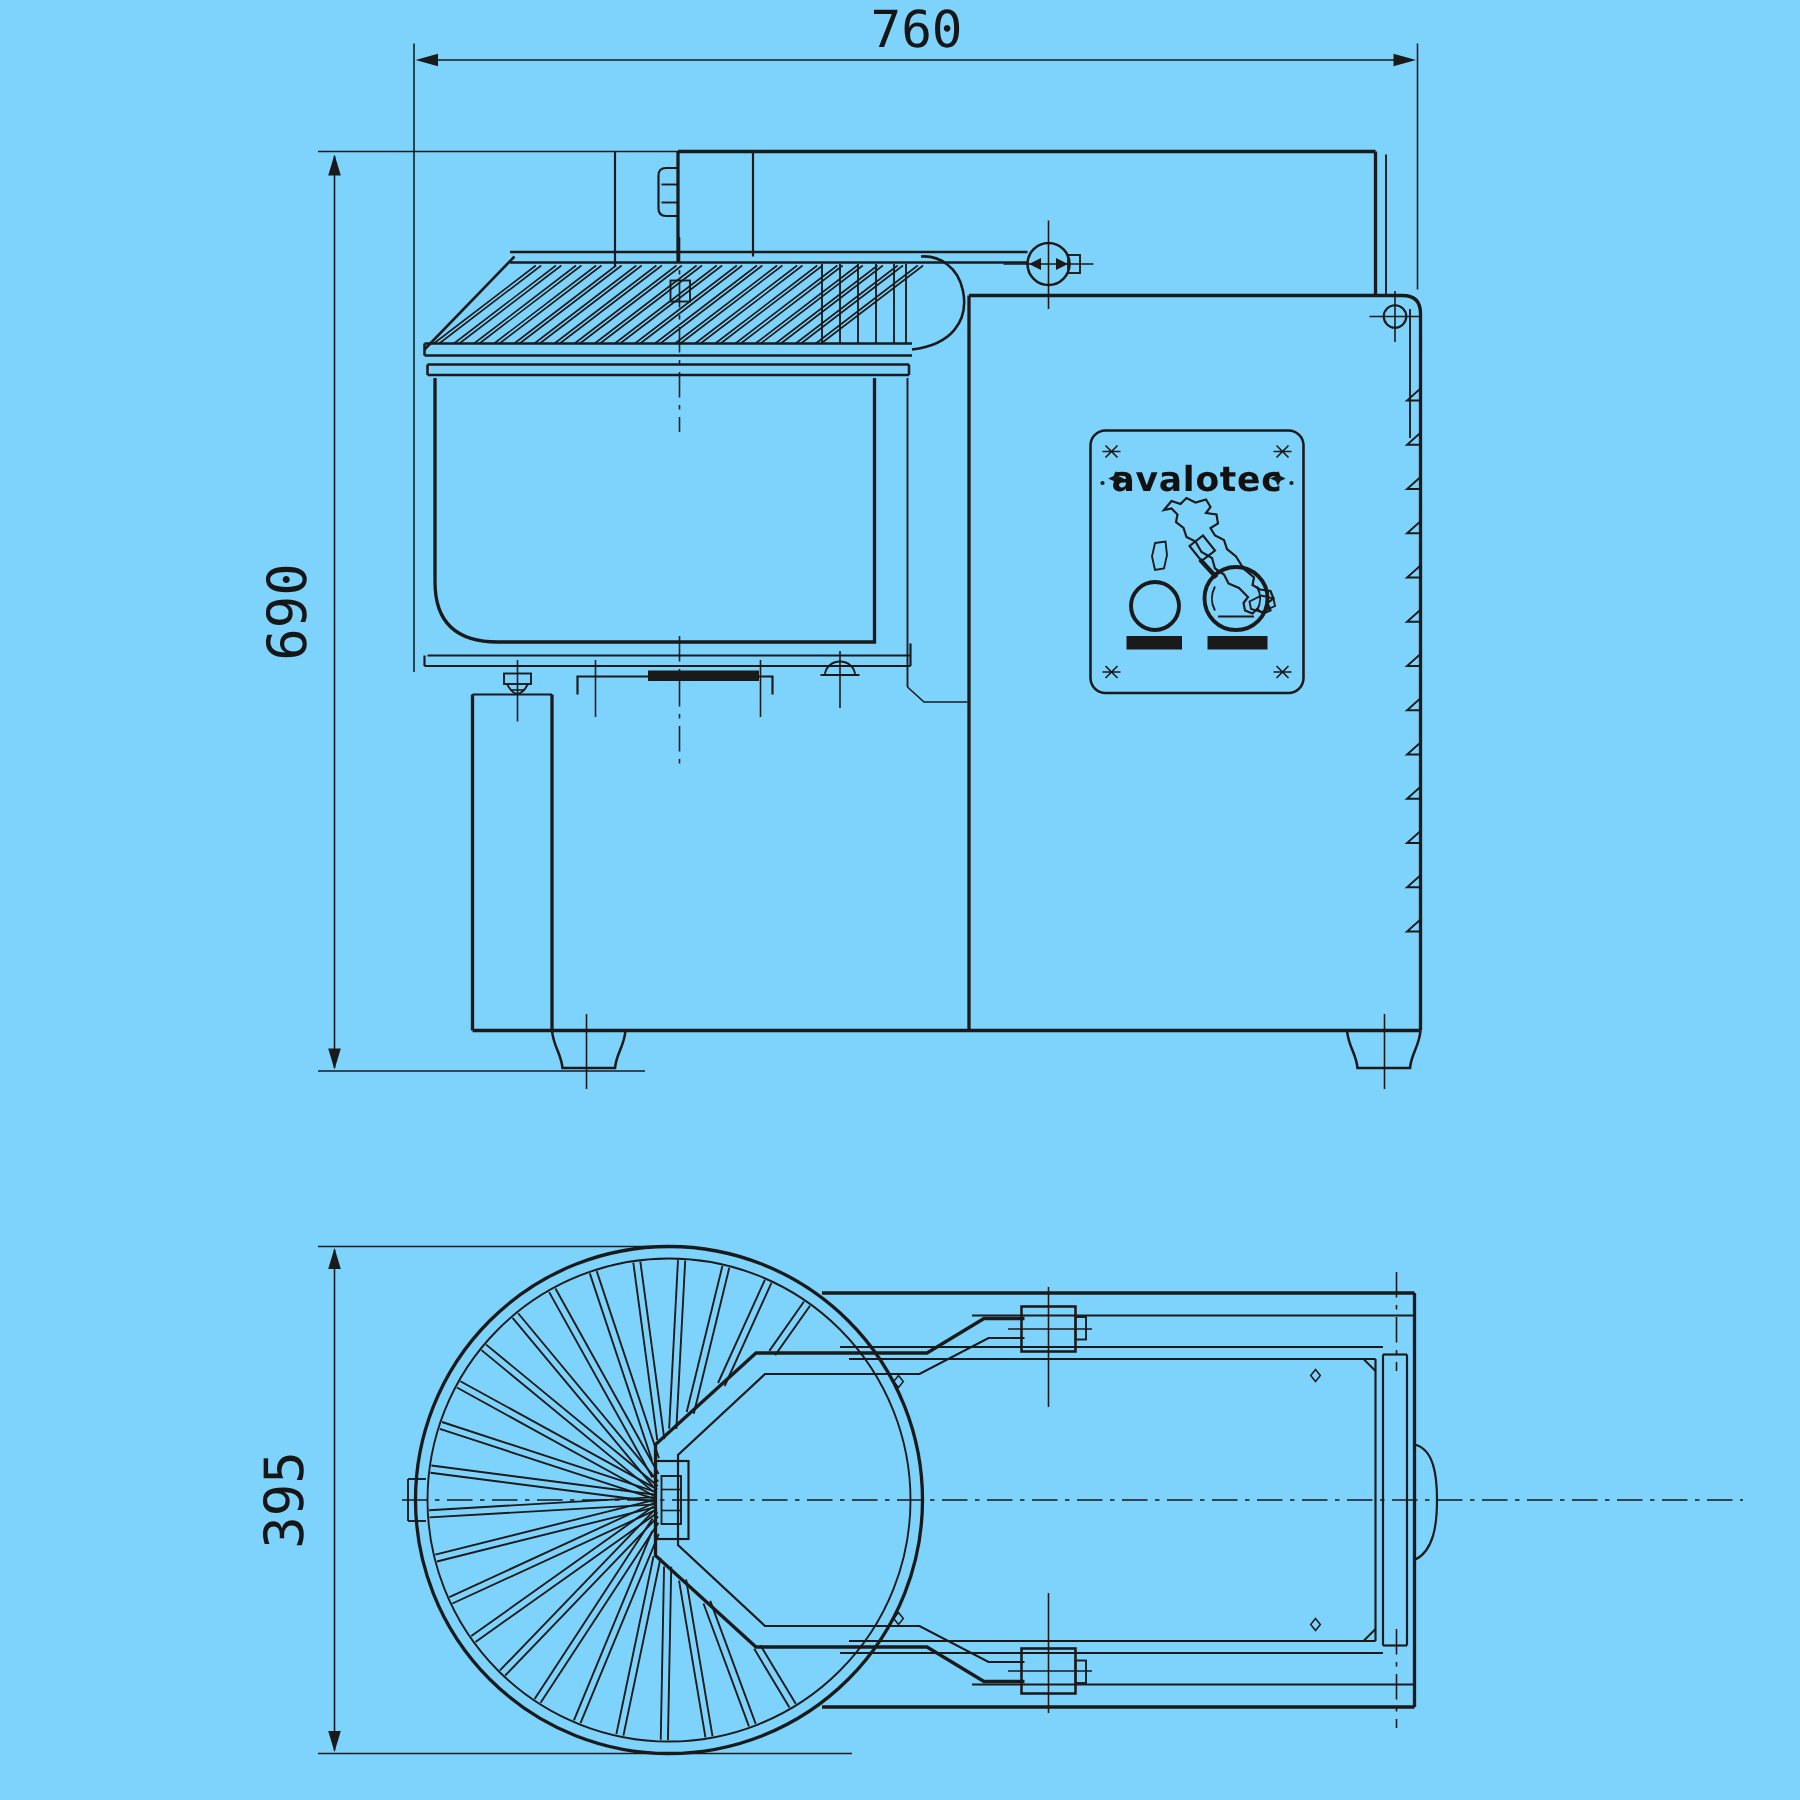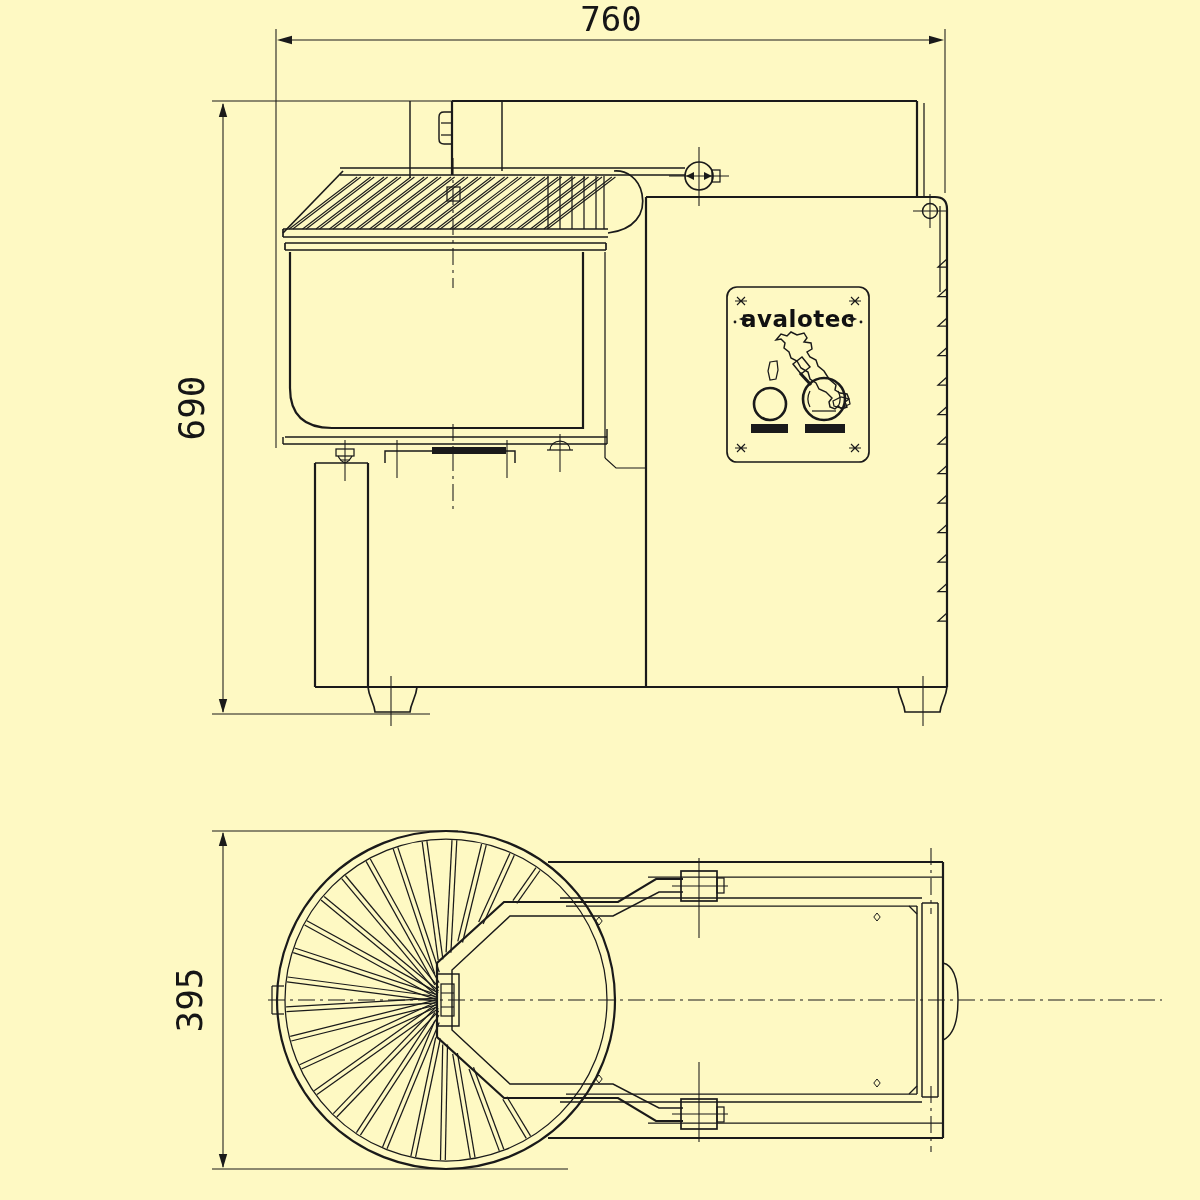--- a/index.html
+++ b/index.html
@@ -1,16 +1,16 @@
 <!DOCTYPE html>
 <html><head>
 <meta charset="utf-8">
 <style>
   html,body{margin:0;padding:0;background:#ffffff;}
-  .stage{width:1200px;height:1200px;background:#fef9c3;overflow:hidden;font-family:"DejaVu Sans",sans-serif;}
+  .stage{width:1200px;height:1200px;background:#7dd3fc;overflow:hidden;font-family:"DejaVu Sans",sans-serif;}
   svg{display:block;}
   line,path,polyline,circle,rect{stroke:#1a1a1a;fill:none;stroke-linecap:butt;stroke-linejoin:miter;}
   .w1{stroke-width:1.05;}
   .w12{stroke-width:1.25;}
   .w14{stroke-width:1.45;}
   .w16{stroke-width:1.7;}
   .w2{stroke-width:2.2;}
   .cl{stroke-width:1.05;stroke-dasharray:17 5 3 5;}
   .ar{fill:#1a1a1a;stroke:none;}
   .blk{fill:#1a1a1a;stroke:none;}

